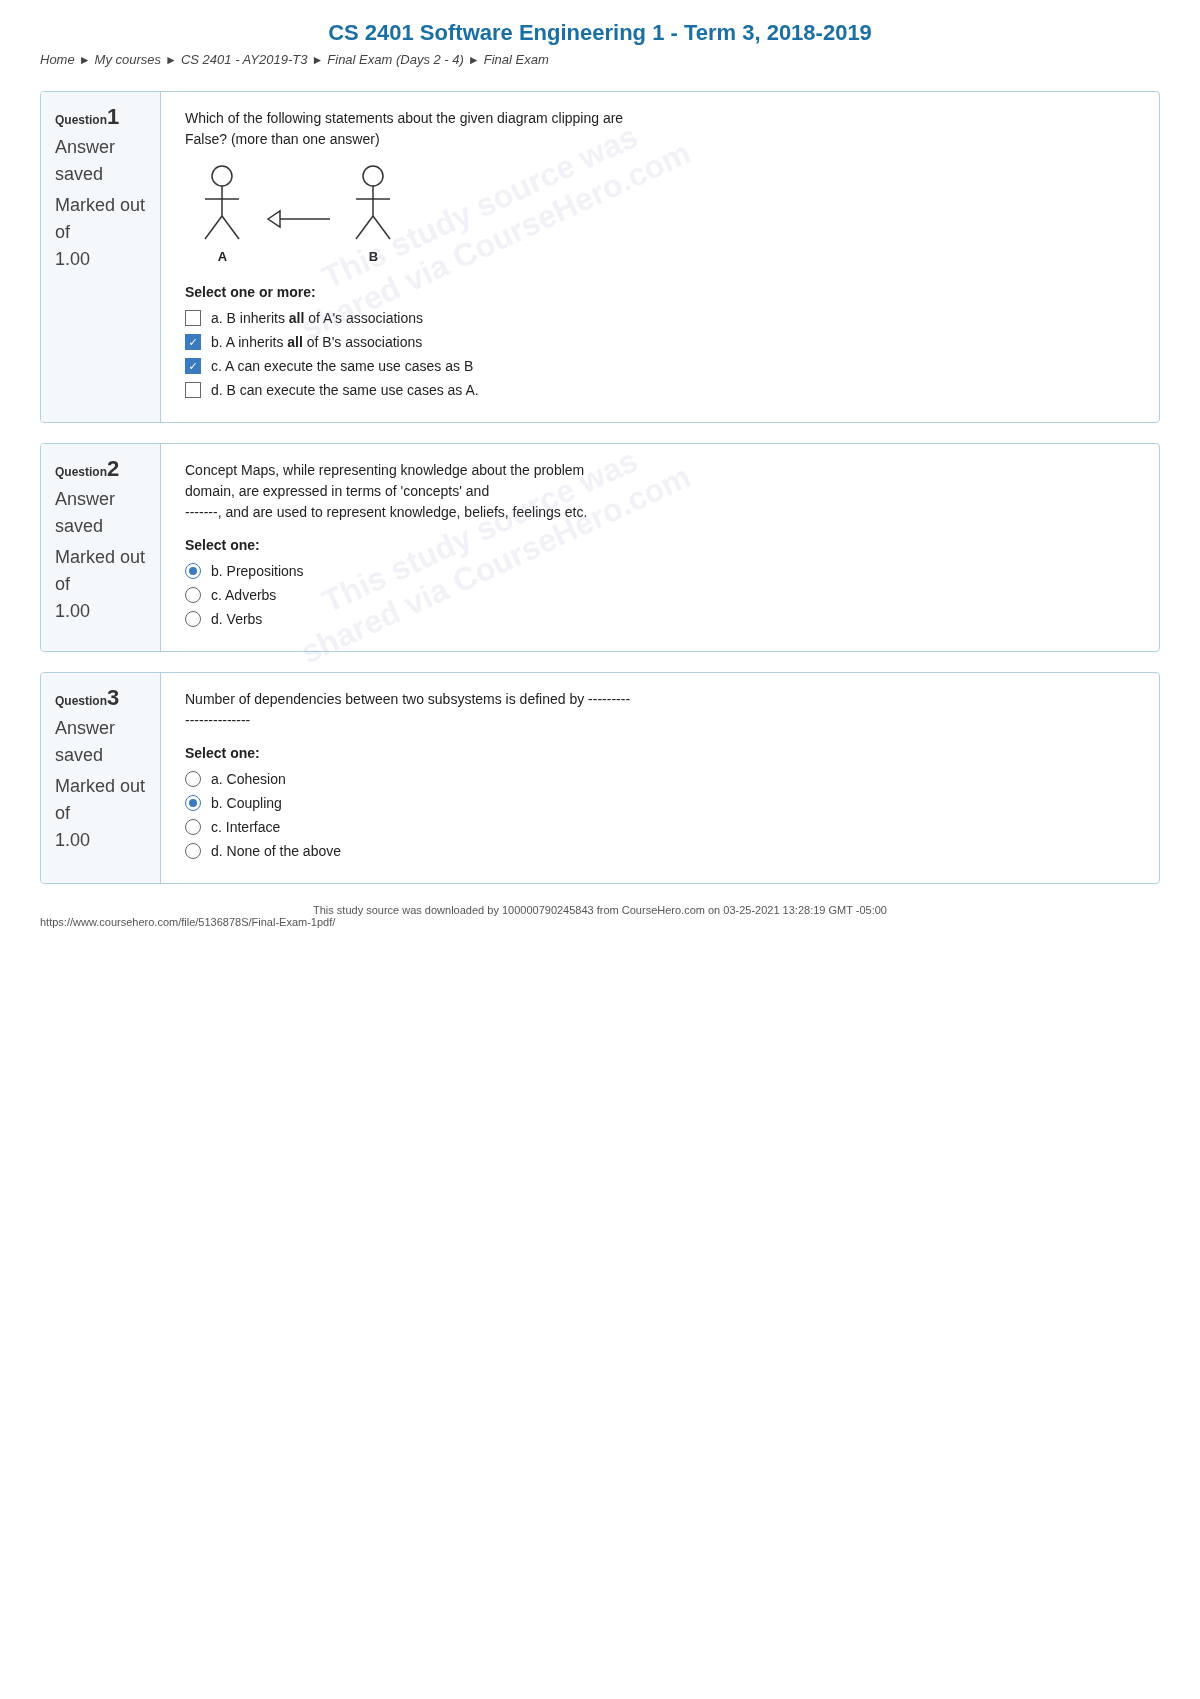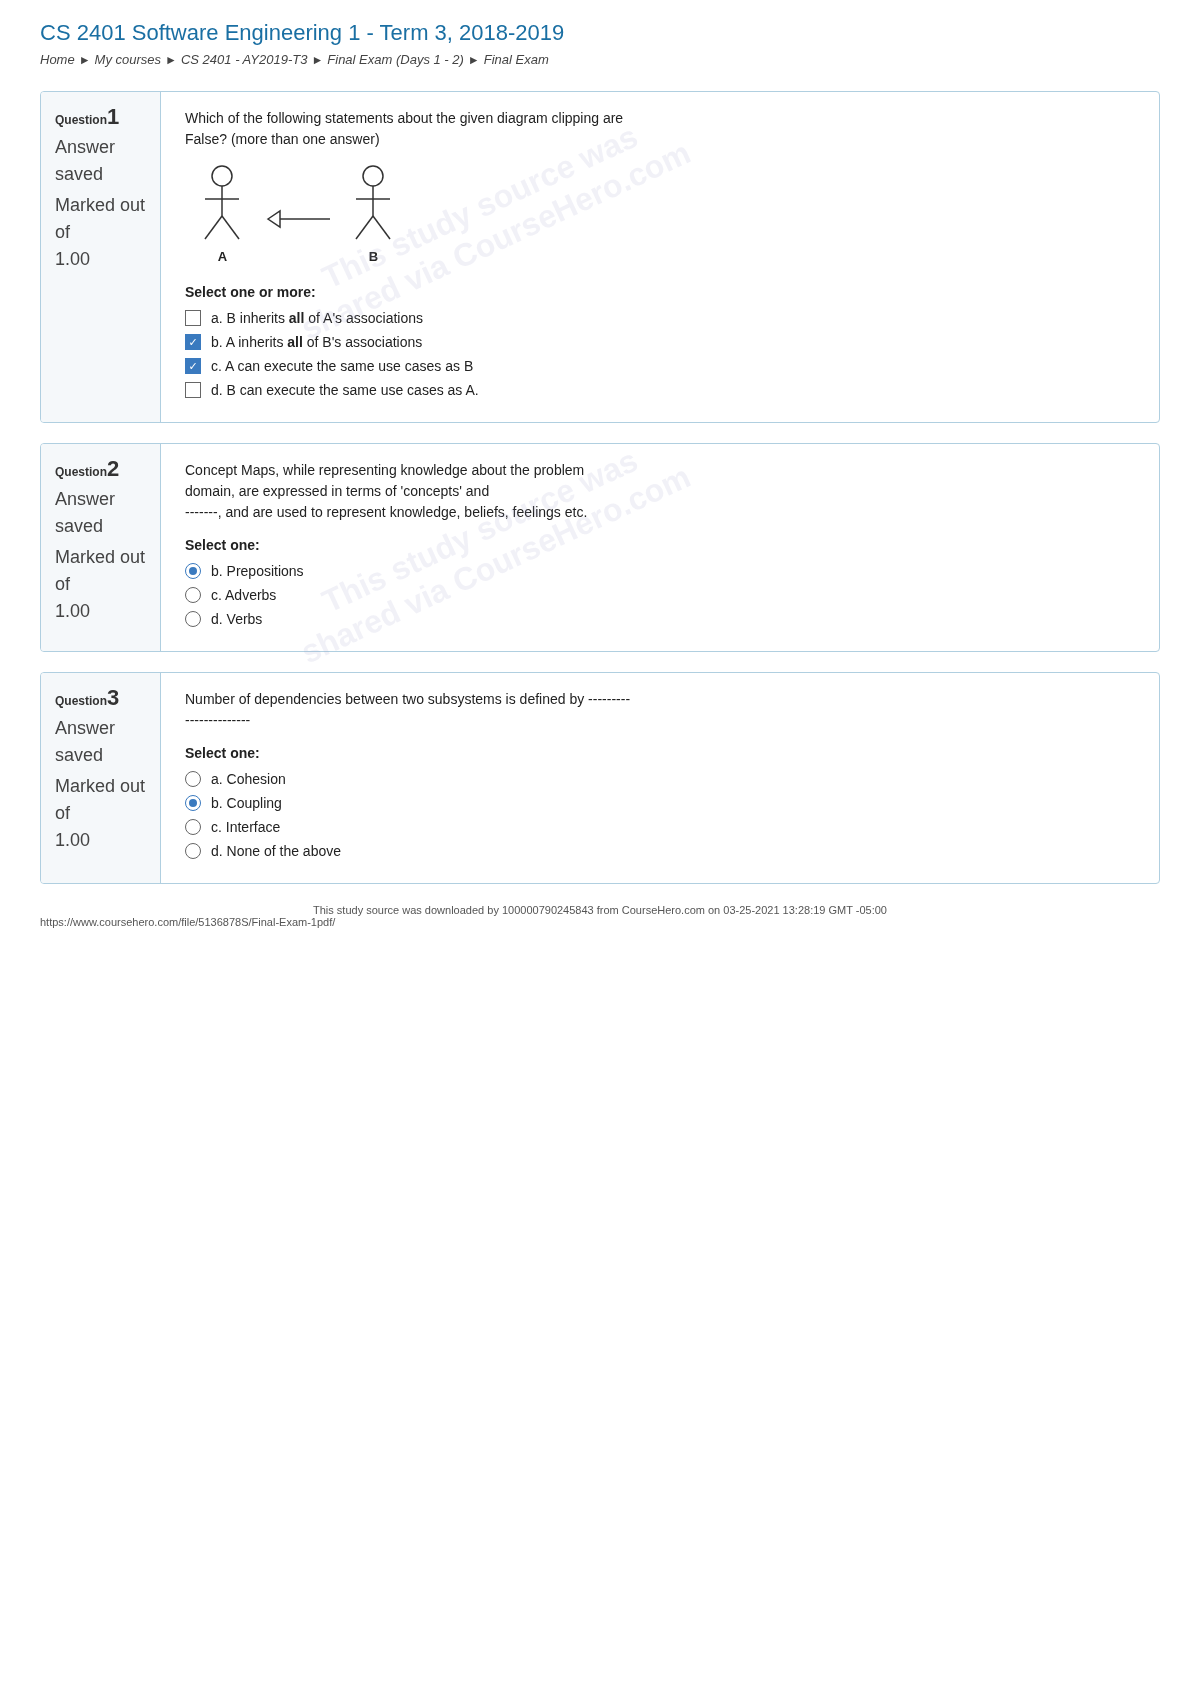--- a/index.html
+++ b/index.html
@@ -8,22 +8,23 @@
       font-size: 14px;
       background: #fff;
       color: #222;
       padding: 20px 40px;
       max-width: 1200px;
     }
 
     .page-title {
       color: #1a6fa3;
       font-size: 22px;
-      font-weight: normal;
+      font-weight: bold;
       margin-bottom: 6px;
+      text-align: center;
     }
 
     .breadcrumb {
       font-size: 13px;
       color: #444;
       margin-bottom: 24px;
       display: flex;
       align-items: center;
       gap: 4px;
       flex-wrap: wrap;
@@ -185,21 +186,21 @@
 
 <div class="page-title">CS 2401 Software Engineering 1 - Term 3, 2018-2019</div>
 
 <div class="breadcrumb">
   <span>Home</span>
   <span class="arrow">►</span>
   <span>My courses</span>
   <span class="arrow">►</span>
   <span>CS 2401 - AY2019-T3</span>
   <span class="arrow">►</span>
-  <span>Final Exam (Days 1 - 2)</span>
+  <span>Final Exam (Days 2 - 4)</span>
   <span class="arrow">►</span>
   <span>Final Exam</span>
 </div>
 
 <div class="question-block-wrapper">
   <div class="question-block">
     <div class="question-sidebar">
       <div>
         <span class="question-label">Question</span><span class="question-number">1</span>
       </div>

